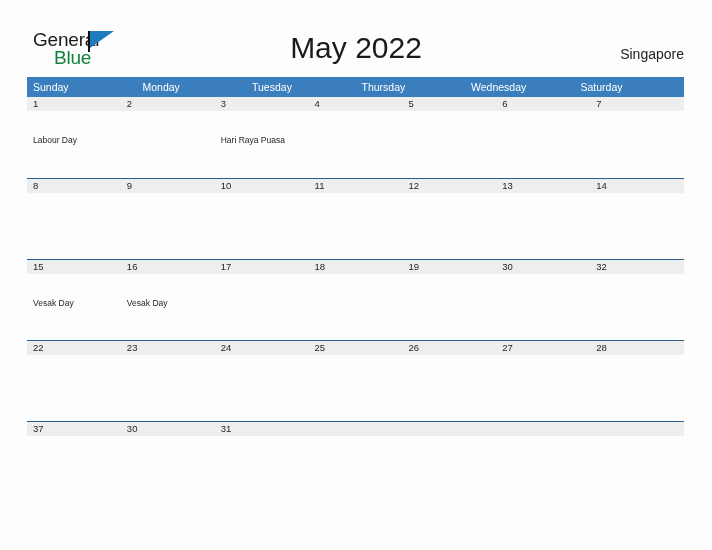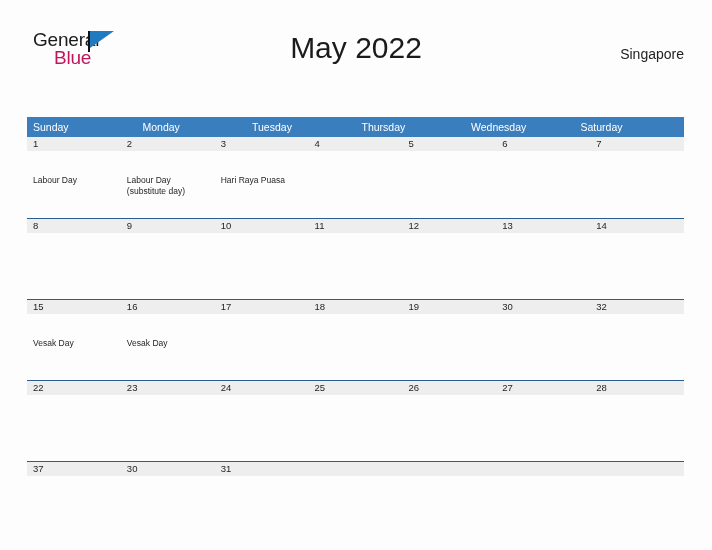--- a/index.html
+++ b/index.html
@@ -40,21 +40,21 @@
     font-size: 19px;
     letter-spacing: -0.2px;
     color: #1b1b1b;
     font-family: "Liberation Sans", sans-serif;
   }
   .logo-blue {
     position: absolute;
     left: 21px; top: 18px;
     font-size: 19px;
     letter-spacing: -0.2px;
-    color: #be185d;
+    color: #15803d;
     font-family: "Liberation Sans", sans-serif;
   }
   .logo-tri {
     position: absolute;
     left: 57px;
     top: 1px;
     width: 0; height: 0;
     border-left: 24px solid #1f7ac0;
     border-bottom: 17px solid transparent;
   }
@@ -91,21 +91,20 @@
     position: absolute;
     left: 27px;
     top: 77px;
     width: 657px;
   }
   .dow-row {
     display: flex;
     width: 657px;
     height: 20px;
     background: #3b7ebe;
-    margin-top: 40px;
   }
   .dow-cell {
     flex: 1 1 0;
     color: #ffffff;
     font-size: 10.5px;
     line-height: 20px;
     padding-left: 6px;
     white-space: nowrap;
     overflow: hidden;
   }
@@ -198,23 +197,20 @@
           <div class="date-band"></div>
           <div class="cells">
             <div class="day-cell">
               <span class="day-num">1</span>
               <div class="events">
                 <div class="event">Labour Day</div>
               </div>
             </div>
             <div class="day-cell">
               <span class="day-num">2</span>
-              <div class="events">
-                <div class="event">Labour Day (substitute day)</div>
-              </div>
             </div>
             <div class="day-cell">
               <span class="day-num">3</span>
               <div class="events">
                 <div class="event">Hari Raya Puasa</div>
               </div>
             </div>
             <div class="day-cell">
               <span class="day-num">4</span>
             </div>

